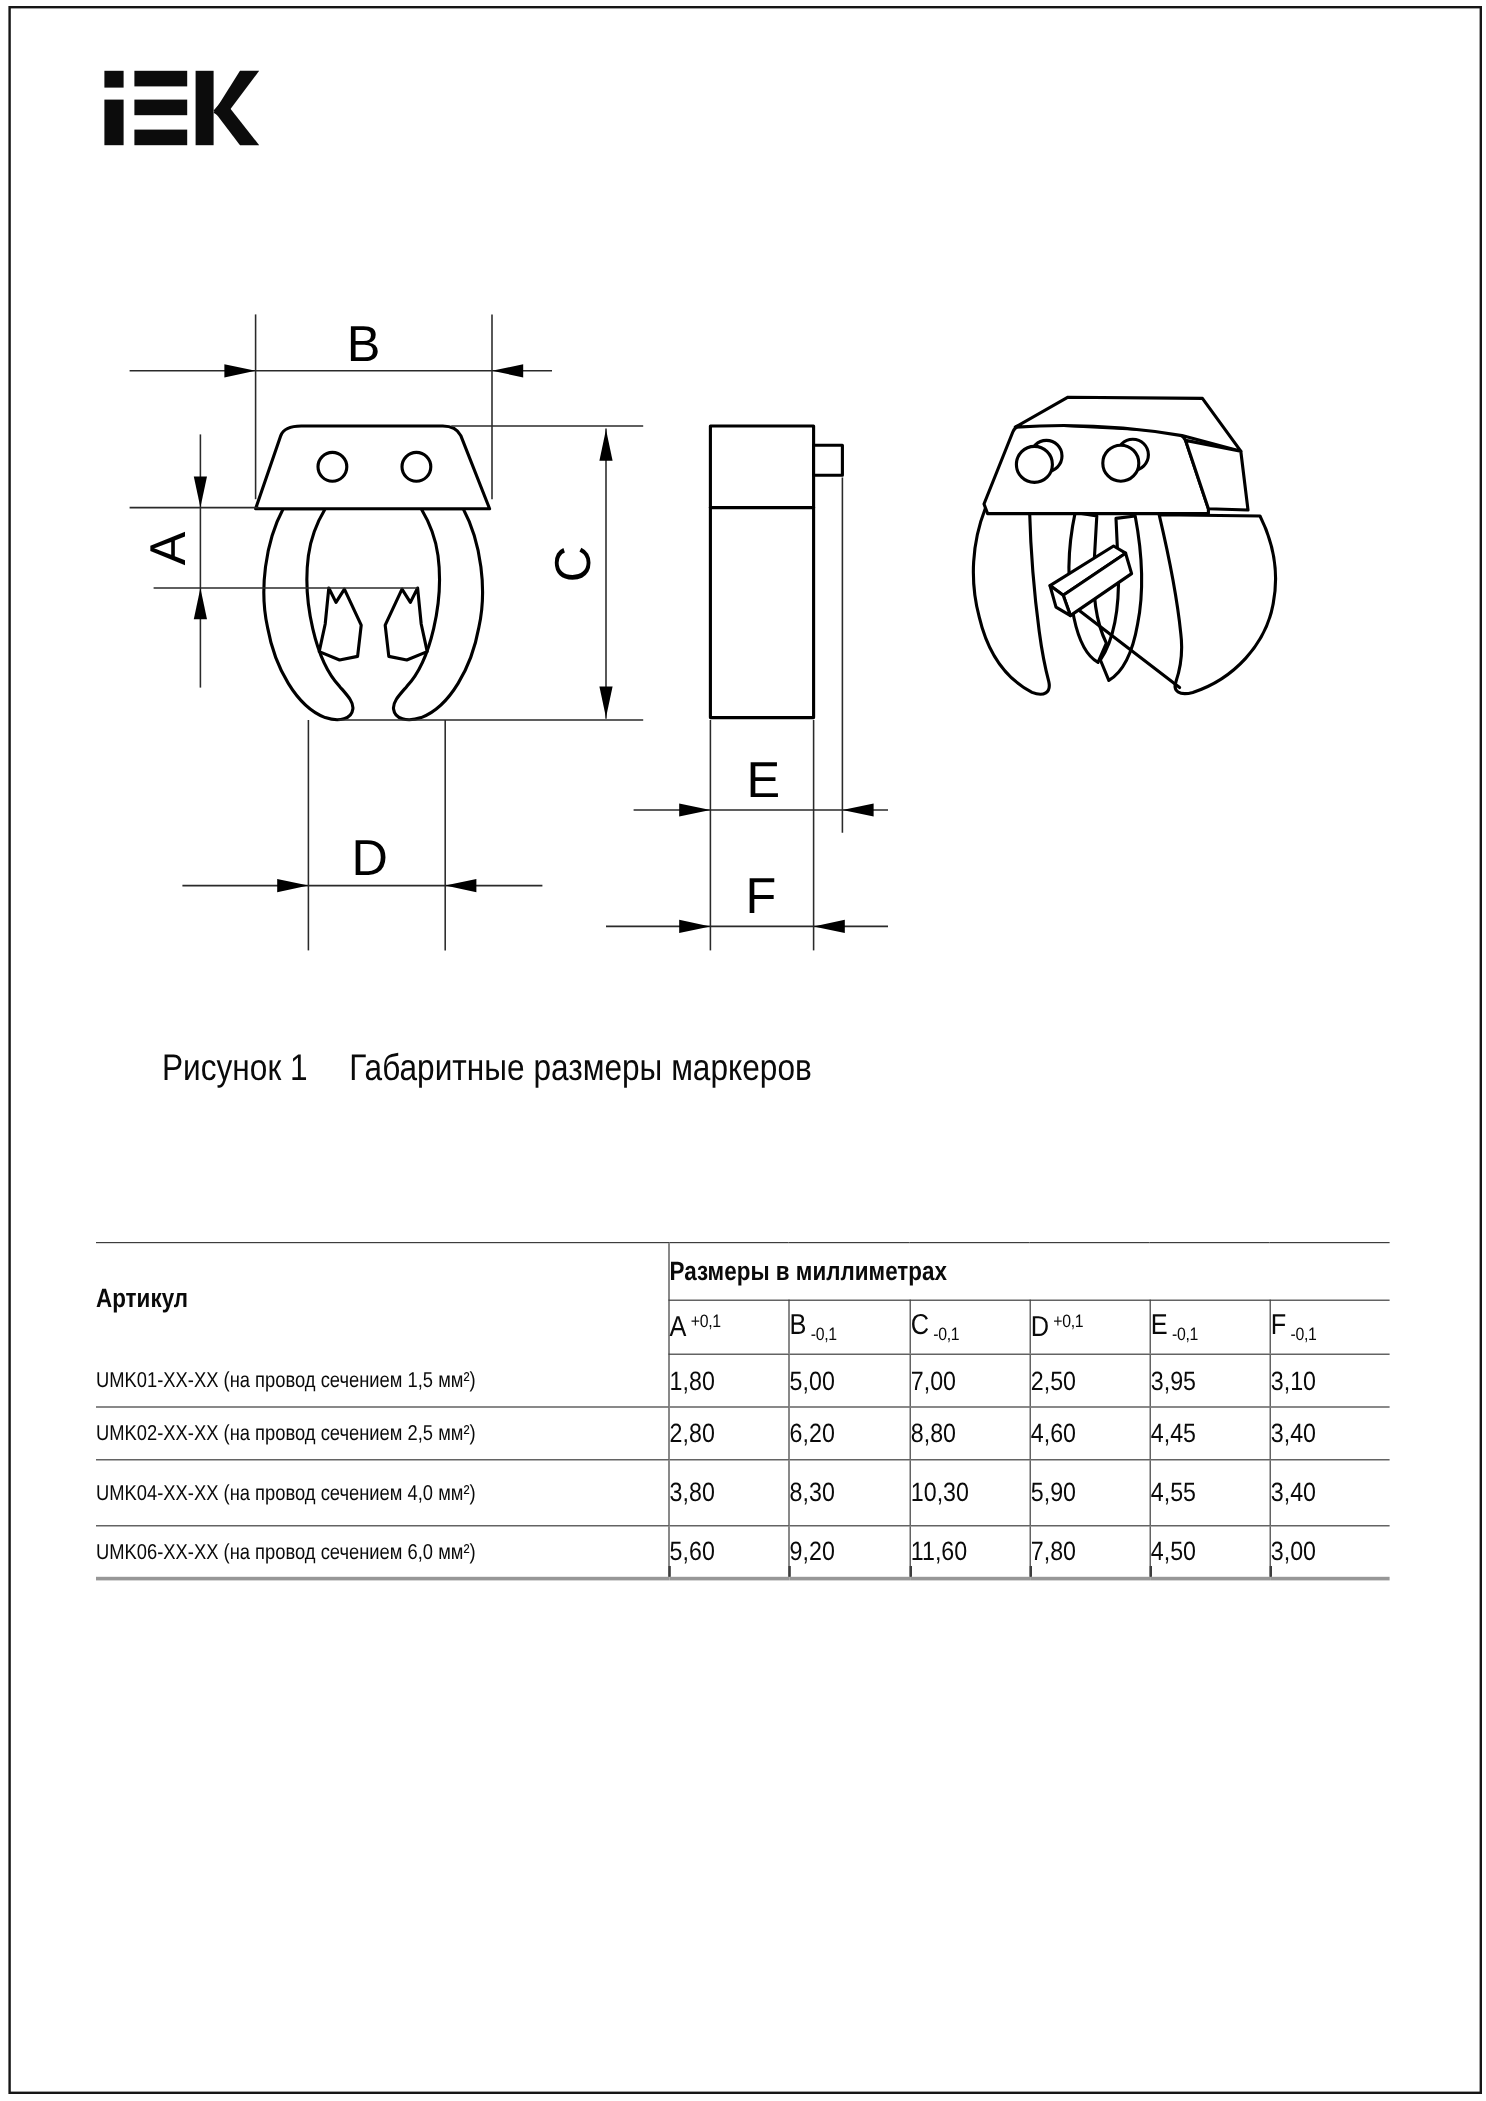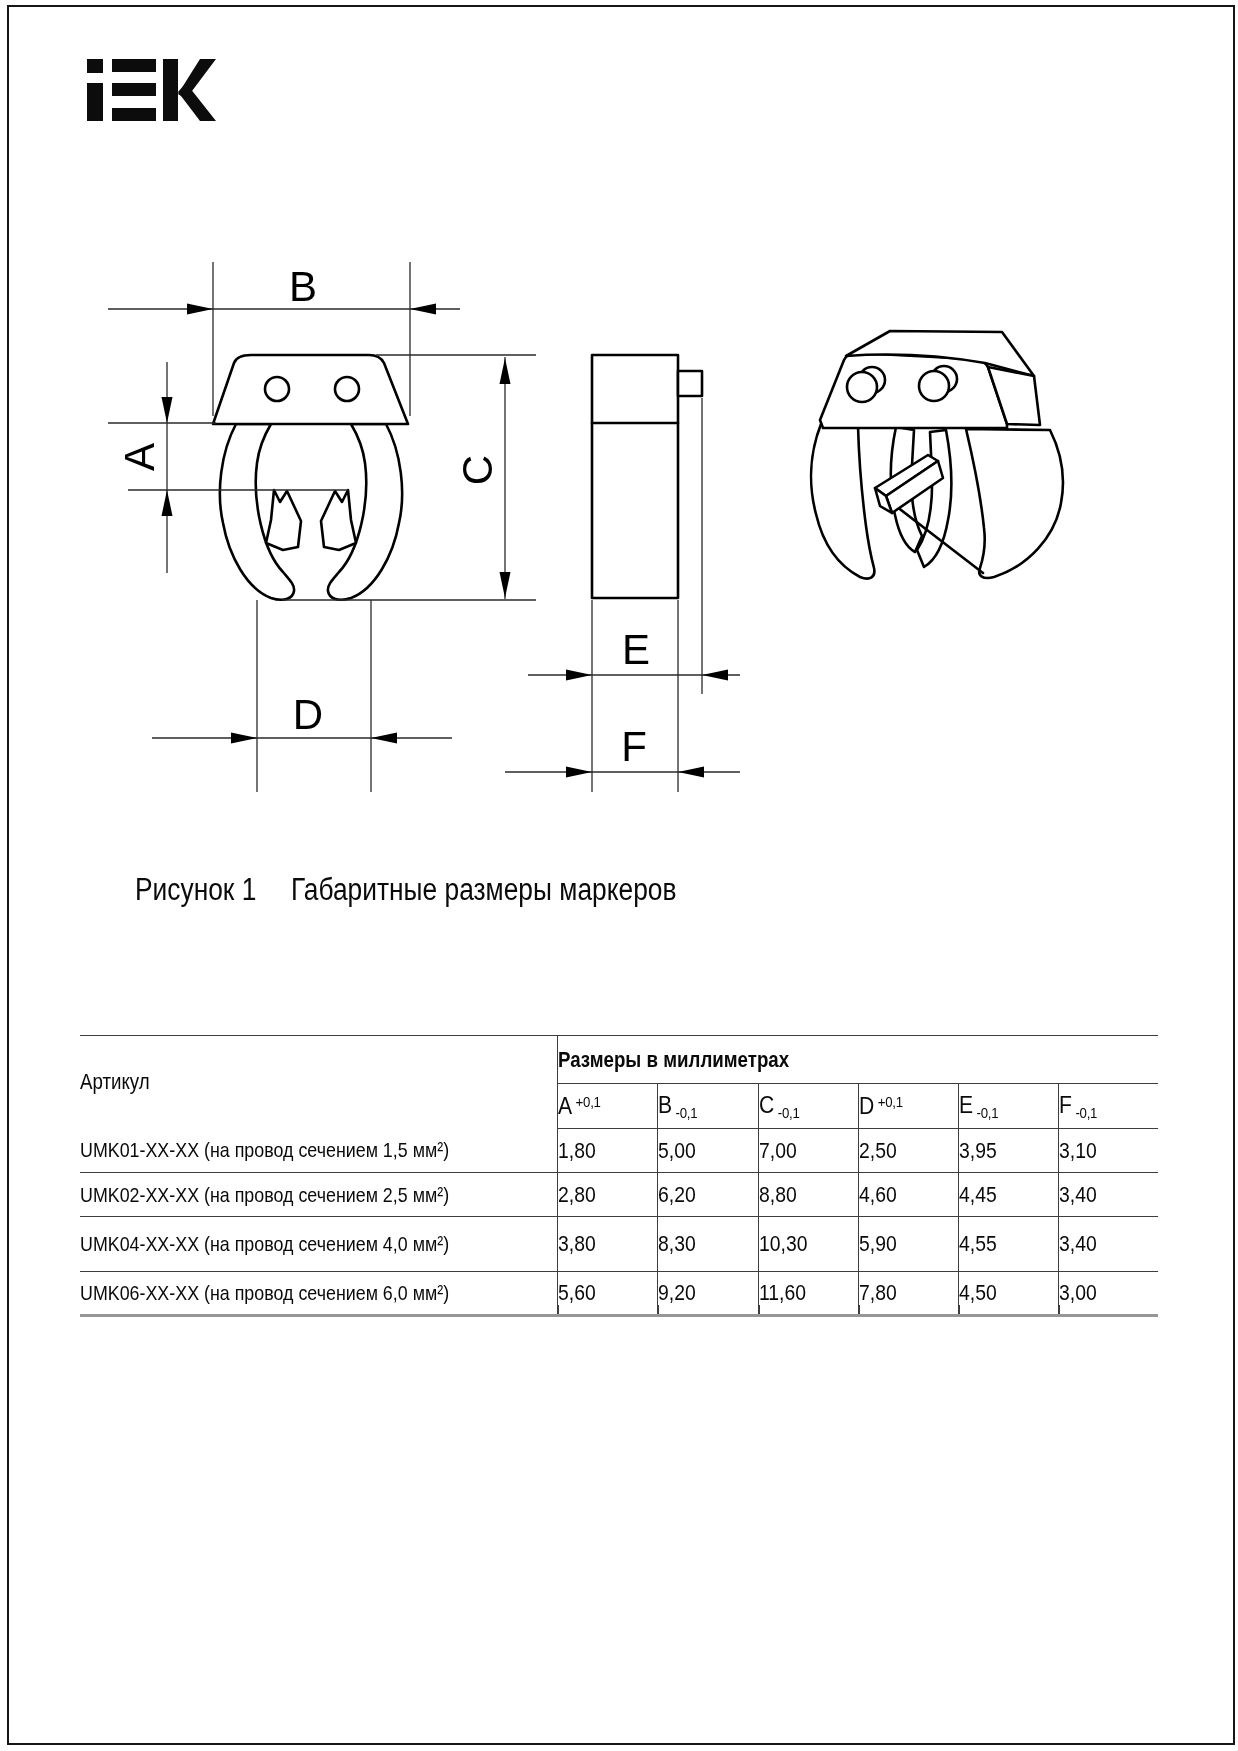--- a/index.html
+++ b/index.html
@@ -19,24 +19,24 @@
   #caption{position:absolute;left:135px;top:872px;font-size:31px;color:#0a0a0a;}
   #caption .gap{display:inline-block;width:13px;}
   
   #dims-table{position:absolute;left:80px;top:1035px;border-collapse:collapse;table-layout:fixed;
               font-size:22px;color:#0a0a0a;}
   #dims-table td{padding:0;vertical-align:middle;}
   .b-top{border-top:1.5px solid #3d3d3d;}
   .b-bot{border-bottom:1.5px solid #3d3d3d;}
   .b-left{border-left:1.5px solid #3d3d3d;}
   .b-thick{border-bottom:3px solid #979797;text-decoration:underline;}
-  td.art-h{vertical-align:top;padding:10px 0 0 8px;font-weight:normal;}
+  td.art-h{vertical-align:top;padding:10px 0 0 8px;font-weight:bold;}
   td.grp{padding-left:12px;font-weight:bold;}
   td.sub{padding-left:12px;font-size:24px;}
-  td.art{padding-left:8px;font-size:21px;}
+  td.art{padding-left:8px;font-size:18px;}
   td.val{padding-left:18px;}
   .tol{font-size:15px;letter-spacing:-0.3px;}
   .tol.sup{vertical-align:7px;margin-left:4px;}
   .tol.sub{vertical-align:-5px;margin-left:4px;}
   #ticks{position:absolute;left:80px;top:1305px;width:1078px;height:12px;pointer-events:none;}
   #ticks i{position:absolute;top:0;width:1.5px;height:9px;background:#3d3d3d;display:block;}
 </style>
 </head>
 <body>
 

